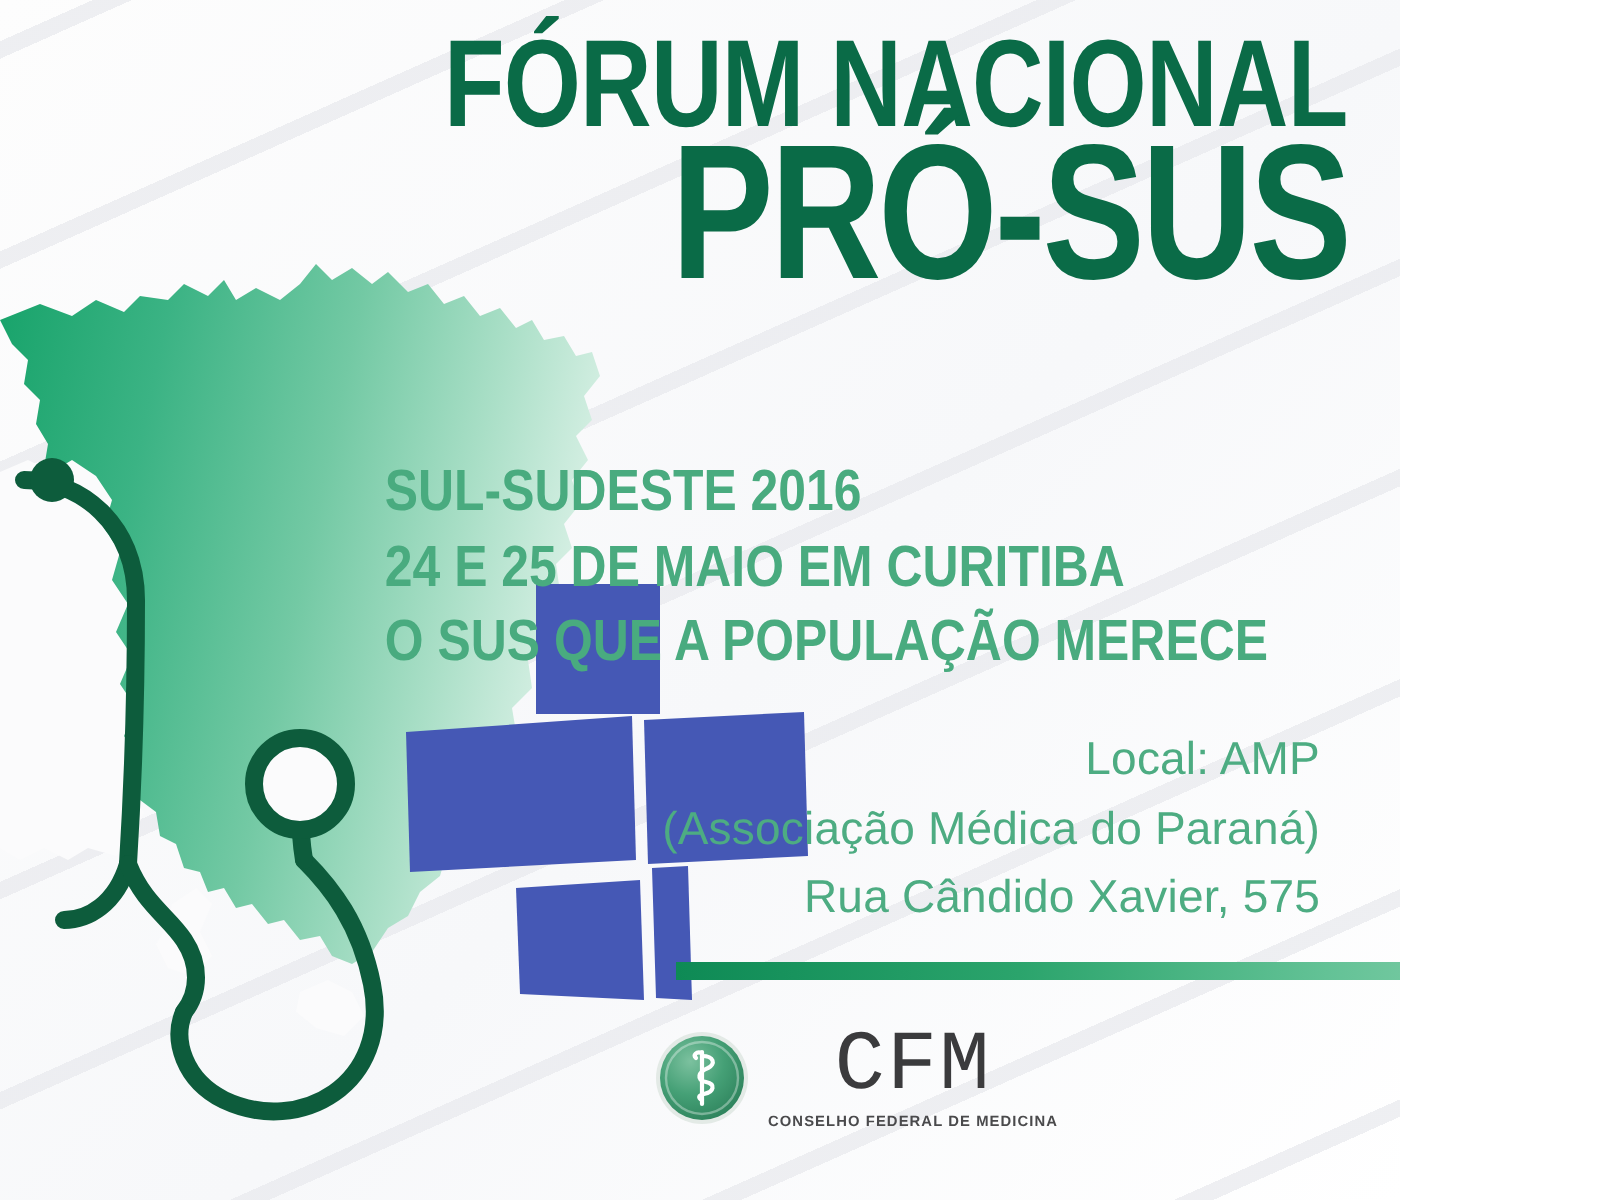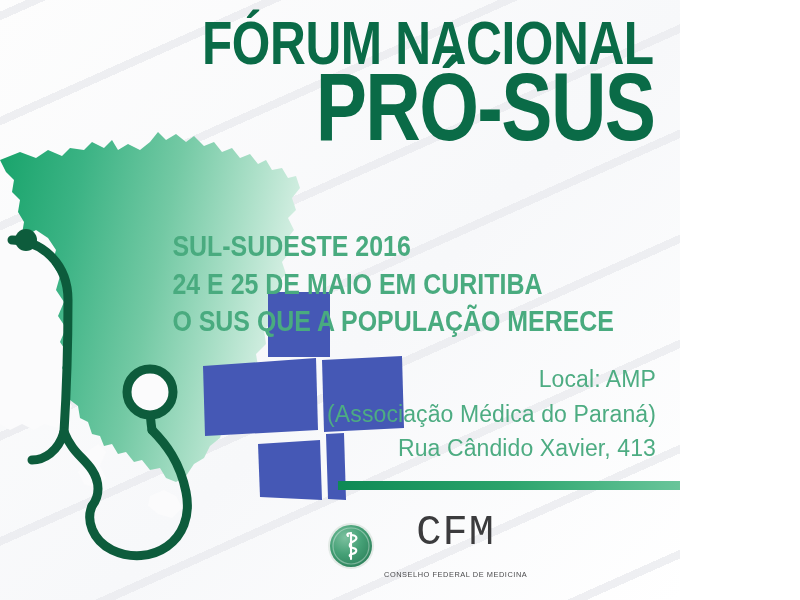--- a/index.html
+++ b/index.html
@@ -7,20 +7,21 @@
     padding: 0;
     background: #ffffff;
   }
   #poster {
     position: relative;
     width: 680px;
     height: 600px;
     overflow: hidden;
     background: #fbfbfc;
     font-family: "Liberation Sans", sans-serif;
+    padding-left: 20px;
   }
   
   #bg-texture {
     position: absolute;
     inset: 0;
     background:
       repeating-linear-gradient(
         -24deg,
         rgba(255,255,255,0) 0px,
         rgba(255,255,255,0) 38px,
@@ -118,21 +119,21 @@
     letter-spacing: 0px;
     line-height: 1.30;
     transform: scaleX(0.86);
     transform-origin: right center;
     white-space: nowrap;
   }
 
   
   .venue-wrap {
     position: absolute;
-    right: 24px;
+    right: 40px;
     top: 362px;
     text-align: right;
     width: 560px;
   }
   .venue-line {
     font-family: "Liberation Sans", sans-serif;
     font-weight: 400;
     font-size: 23px;
     color: #4dac82;
     line-height: 1.50;
@@ -168,25 +169,25 @@
   .cfm-letters {
     font-family: Liberation Mono, monospace;
     font-weight: 400;
     font-size: 42px;
     color: #3b3b3d;
     line-height: 1;
     letter-spacing: 1px;
   }
   .cfm-tagline {
     font-family: "Liberation Sans Narrow", "Liberation Sans", sans-serif;
-    font-weight: 400;
+    font-weight: 700;
     font-size: 7.4px;
     color: #4a4a4c;
     letter-spacing: 0.55px;
-    margin-top: 16px;
+    margin-top: 2px;
     white-space: nowrap;
   }
 </style>
 </head>
 <body>
 
 <div id="poster">
 
   <div id="bg-texture"></div>
 
@@ -296,21 +297,21 @@
 
   <div class="subtitle-wrap">
     <div class="subtitle-line">SUL-SUDESTE 2016</div>
     <div class="subtitle-line">24 E 25 DE MAIO EM CURITIBA</div>
     <div class="subtitle-line">O SUS QUE A POPULAÇÃO MERECE</div>
   </div>
 
   <div class="venue-wrap">
     <div class="venue-line">Local: AMP</div>
     <div class="venue-line">(Associação Médica do Paraná)</div>
-    <div class="venue-line">Rua Cândido Xavier, 413</div>
+    <div class="venue-line">Rua Cândido Xavier, 575</div>
   </div>
 
   <div id="divider"></div>
 
   <div id="cfm-logo">
     <svg id="cfm-emblem" width="48" height="48" viewBox="0 0 48 48" xmlns="http://www.w3.org/2000/svg">
       <defs>
         <radialGradient id="embG" cx="0.36" cy="0.30" r="0.80">
           <stop offset="0%" stop-color="#7cc19f"></stop>
           <stop offset="50%" stop-color="#45a076"></stop>

